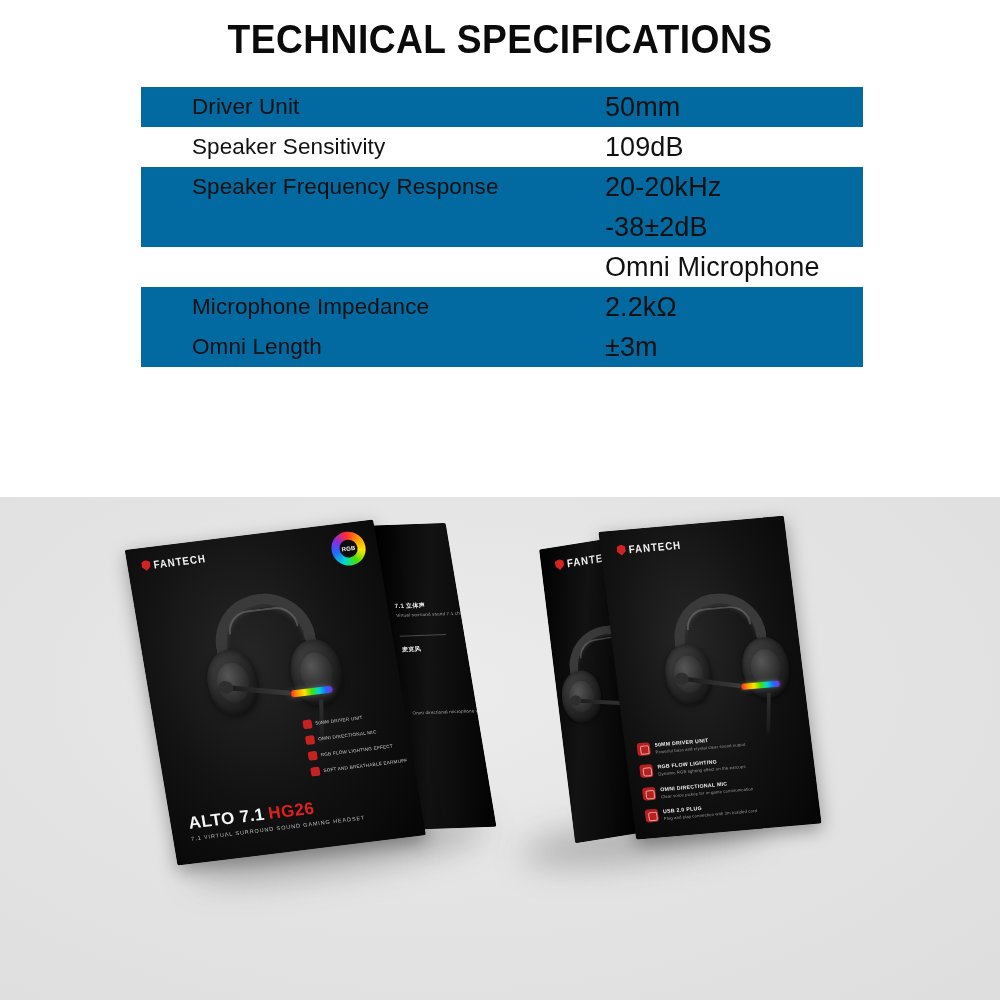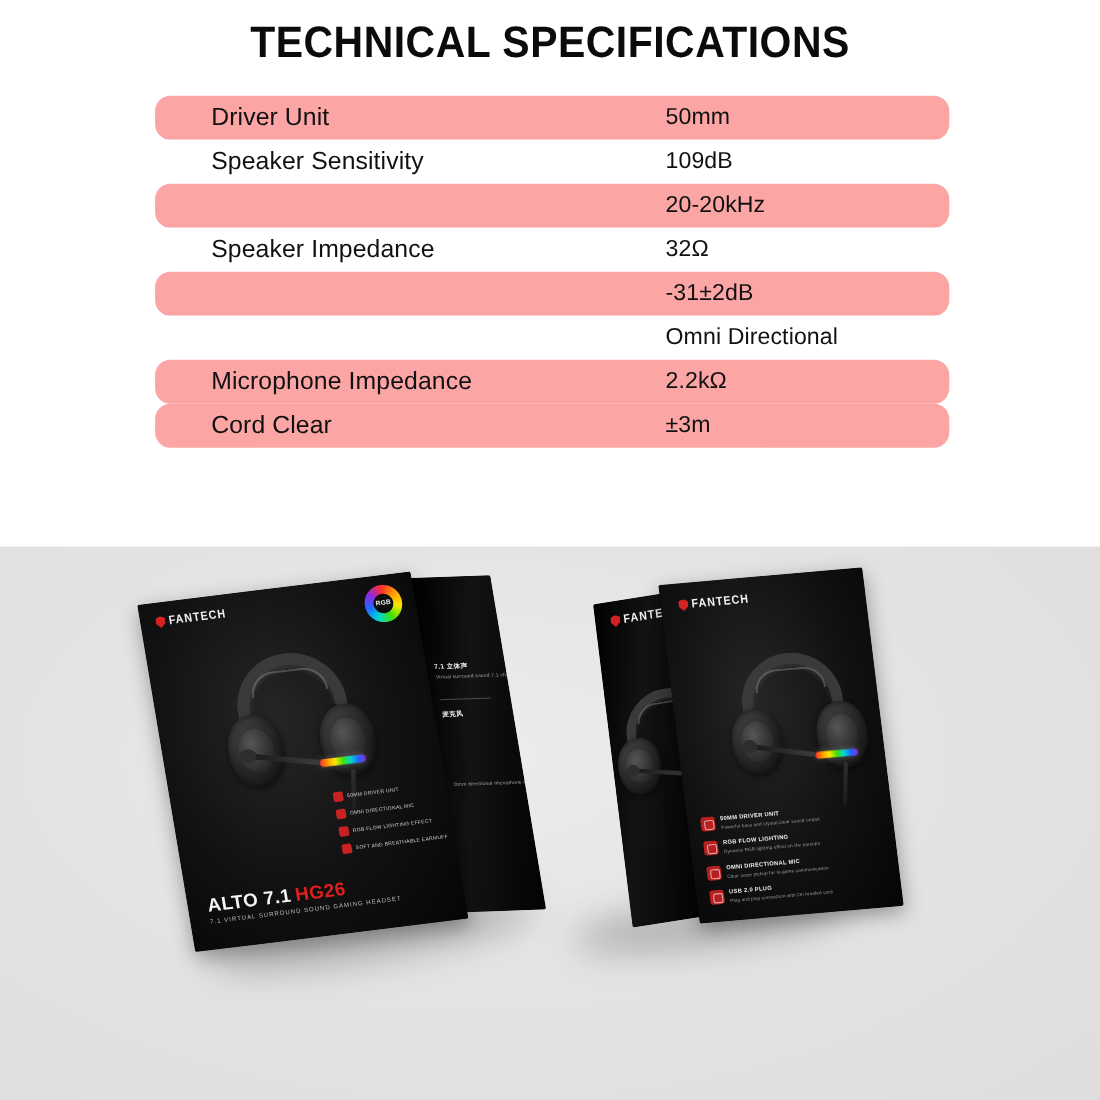--- a/index.html
+++ b/index.html
@@ -54,41 +54,41 @@
     width: 722px;
   }
 
   .spec-row {
     position: relative;
     height: 40px;
     width: 722px;
     display: flex;
     align-items: center;
   }
-  .spec-row.shaded { background: #fca5a5; border-radius: 14px; }
+  .spec-row.shaded { background: #0369a1; }
   .spec-row.plain  { background: #ffffff; }
 
   .spec-label {
     position: absolute;
     left: 51px;
     top: 50%;
     transform: translateY(-50%);
     font-size: 22.5px;
     color: #111111;
     white-space: nowrap;
     font-weight: 400;
     letter-spacing: 0.1px;
   }
 
   .spec-value {
     position: absolute;
     left: 464px;
     top: 50%;
     transform: translateY(-50%);
-    font-size: 21px;
+    font-size: 27px;
     color: #111111;
     white-space: nowrap;
     font-weight: 400;
     letter-spacing: 0.1px;
   }
 
   
   #product-section {
     position: absolute;
     left: 0;
@@ -443,44 +443,41 @@
         <span class="spec-label">Driver Unit</span>
         <span class="spec-value">50mm</span>
       </div>
 
       <div class="spec-row plain">
         <span class="spec-label">Speaker Sensitivity</span>
         <span class="spec-value">109dB</span>
       </div>
 
       <div class="spec-row shaded">
+        <span class="spec-label">Speaker Frequency Response</span>
         <span class="spec-value">20-20kHz</span>
       </div>
 
+
+      <div class="spec-row shaded">
+        <span class="spec-value">-38±2dB</span>
+      </div>
+
       <div class="spec-row plain">
-        <span class="spec-label">Speaker Impedance</span>
-        <span class="spec-value">32Ω</span>
-      </div>
-
-      <div class="spec-row shaded">
-        <span class="spec-value">-31±2dB</span>
-      </div>
-
-      <div class="spec-row plain">
-        <span class="spec-value">Omni Directional</span>
+        <span class="spec-value">Omni Microphone</span>
       </div>
 
       <div class="spec-row shaded">
         <span class="spec-label">Microphone Impedance</span>
         <span class="spec-value">2.2kΩ</span>
       </div>
 
 
       <div class="spec-row shaded">
-        <span class="spec-label">Cord Clear</span>
+        <span class="spec-label">Omni Length</span>
         <span class="spec-value">±3m</span>
       </div>
 
     </div>
   </section>
 
   <section id="product-section">
 
     <div class="photo-bg-glow"></div>
 

